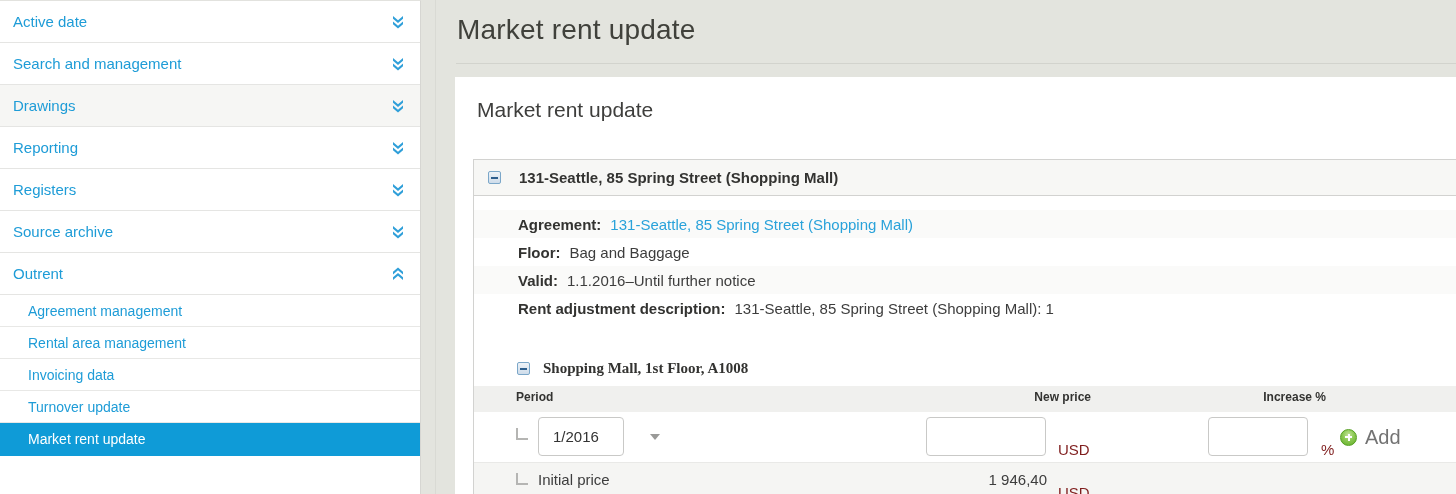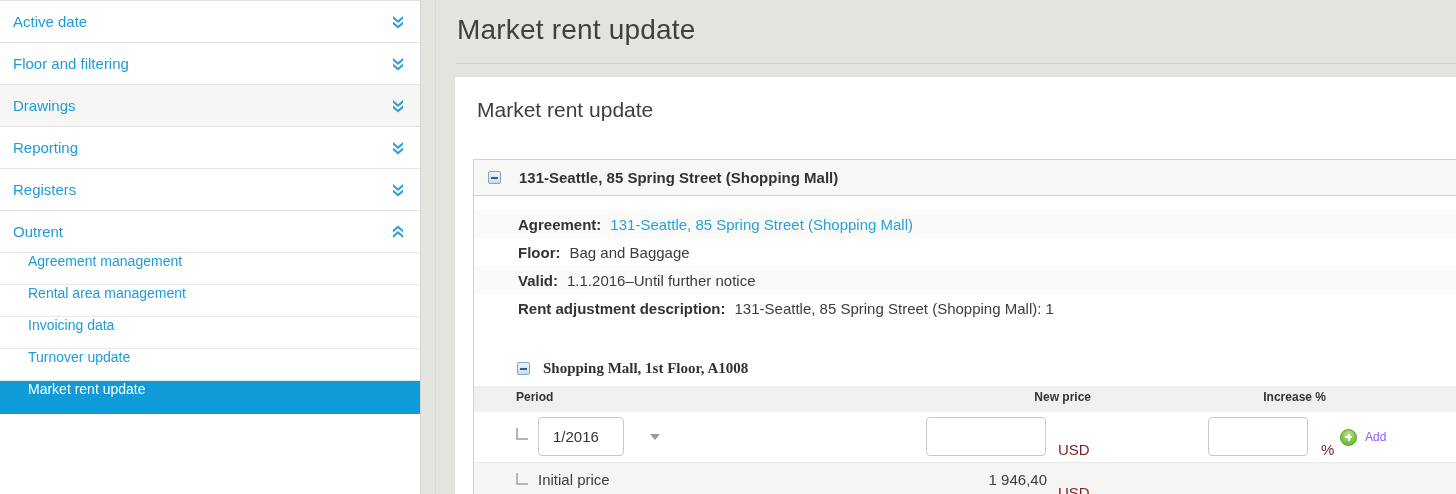--- a/index.html
+++ b/index.html
@@ -23,21 +23,21 @@
     padding: 0 16px 0 13px;
     border-bottom: 1px solid #e5e5e3;
     color: #1e9cd7; font-size: 15px; cursor: pointer;
     background: #ffffff;
   }
   .nav-item.shaded { background: #f6f6f4; }
   .nav-item .chev { margin-left: auto; display: flex; align-items: center; }
   .chev svg { display: block; }
   .chev.up svg { transform: rotate(180deg); }
   .nav-subitem {
-    height: 32px; display: flex; 
+    height: 32px; display: flex; align-items: center;
     padding: 0 16px 0 28px;
     border-bottom: 1px solid #e8e8e6;
     color: #1e9cd7; font-size: 14px; cursor: pointer;
     background: #ffffff;
   }
   .nav-subitem.selected {
     height: 33px; background: #0f9bd7; color: #ffffff; border-bottom: 1px solid #0f9bd7;
   }
   .content-edge {
     position: absolute; left: 435px; top: 0; width: 1px; height: 494px;
@@ -139,21 +139,21 @@
   }
   .add-icon {
     width: 17px; height: 17px; border-radius: 50%;
     background: radial-gradient(circle at 50% 32%, #c4e49a 0%, #8cc953 45%, #62ad28 100%);
     border: 1px solid #55a021;
     position: relative;
   }
   .add-icon::before, .add-icon::after { content: ""; position: absolute; background: #ffffff; }
   .add-icon::before { left: 4px; right: 4px; top: 6.5px; height: 2px; }
   .add-icon::after { top: 4px; bottom: 4px; left: 6.5px; width: 2px; }
-  .add-label { margin-left: 8px; font-size: 12px; color: #8b5cf6; }
+  .add-label { margin-left: 8px; font-size: 20px; color: #737373; }
 
   .initial-row {
     position: relative; height: 40px; background: #f5f5f3;
     border-top: 1px solid #e9e9e7; font-size: 15px;
   }
   .initial-row .tree-branch { top: 10px; }
   .initial-label { position: absolute; left: 64px; top: 0; height: 34px; line-height: 34px; color: #3d3d3d; }
   .initial-value { position: absolute; left: 373px; width: 200px; top: 0; height: 34px; line-height: 34px; text-align: right; color: #3d3d3d; }
   .initial-row .unit { height: 34px; line-height: 34px; }
 </style>
@@ -166,21 +166,21 @@
     <div class="nav-item">
       <span>Active date</span>
       <span class="chev">
         <svg width="12" height="14" viewBox="0 0 12 14" fill="#2f9fd9">
             <path d="M1 1 L6 5.2 L11 1 L11 3.8 L6 8 L1 3.8 Z"></path>
             <path d="M1 6.5 L6 10.7 L11 6.5 L11 9.3 L6 13.5 L1 9.3 Z"></path>
           </svg>
       </span>
     </div>
     <div class="nav-item">
-      <span>Floor and filtering</span>
+      <span>Search and management</span>
       <span class="chev">
         <svg width="12" height="14" viewBox="0 0 12 14" fill="#2f9fd9">
             <path d="M1 1 L6 5.2 L11 1 L11 3.8 L6 8 L1 3.8 Z"></path>
             <path d="M1 6.5 L6 10.7 L11 6.5 L11 9.3 L6 13.5 L1 9.3 Z"></path>
           </svg>
       </span>
     </div>
     <div class="nav-item shaded">
       <span>Drawings</span>
       <span class="chev">
@@ -194,20 +194,29 @@
       <span>Reporting</span>
       <span class="chev">
         <svg width="12" height="14" viewBox="0 0 12 14" fill="#2f9fd9">
             <path d="M1 1 L6 5.2 L11 1 L11 3.8 L6 8 L1 3.8 Z"></path>
             <path d="M1 6.5 L6 10.7 L11 6.5 L11 9.3 L6 13.5 L1 9.3 Z"></path>
           </svg>
       </span>
     </div>
     <div class="nav-item">
       <span>Registers</span>
+      <span class="chev">
+        <svg width="12" height="14" viewBox="0 0 12 14" fill="#2f9fd9">
+            <path d="M1 1 L6 5.2 L11 1 L11 3.8 L6 8 L1 3.8 Z"></path>
+            <path d="M1 6.5 L6 10.7 L11 6.5 L11 9.3 L6 13.5 L1 9.3 Z"></path>
+          </svg>
+      </span>
+    </div>
+    <div class="nav-item">
+      <span>Source archive</span>
       <span class="chev">
         <svg width="12" height="14" viewBox="0 0 12 14" fill="#2f9fd9">
             <path d="M1 1 L6 5.2 L11 1 L11 3.8 L6 8 L1 3.8 Z"></path>
             <path d="M1 6.5 L6 10.7 L11 6.5 L11 9.3 L6 13.5 L1 9.3 Z"></path>
           </svg>
       </span>
     </div>
     <div class="nav-item">
       <span>Outrent</span>
       <span class="chev up">

